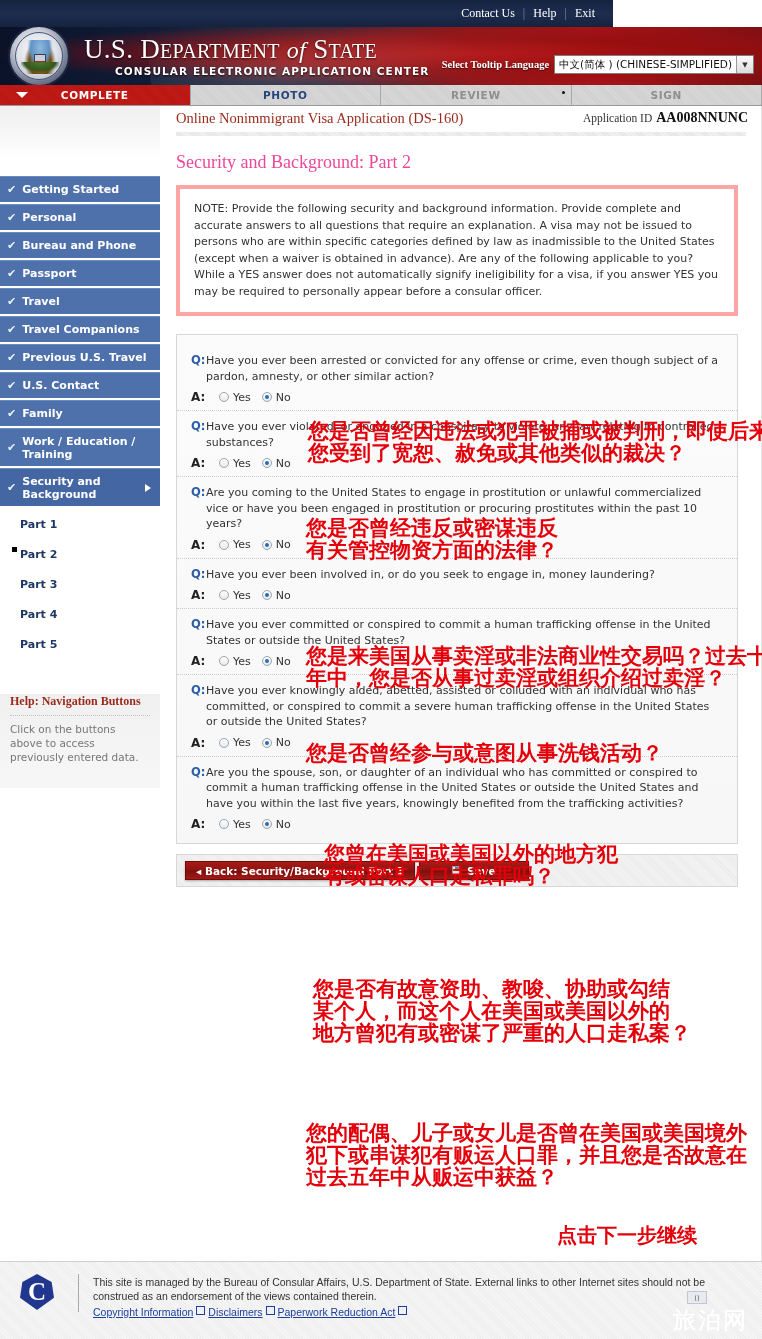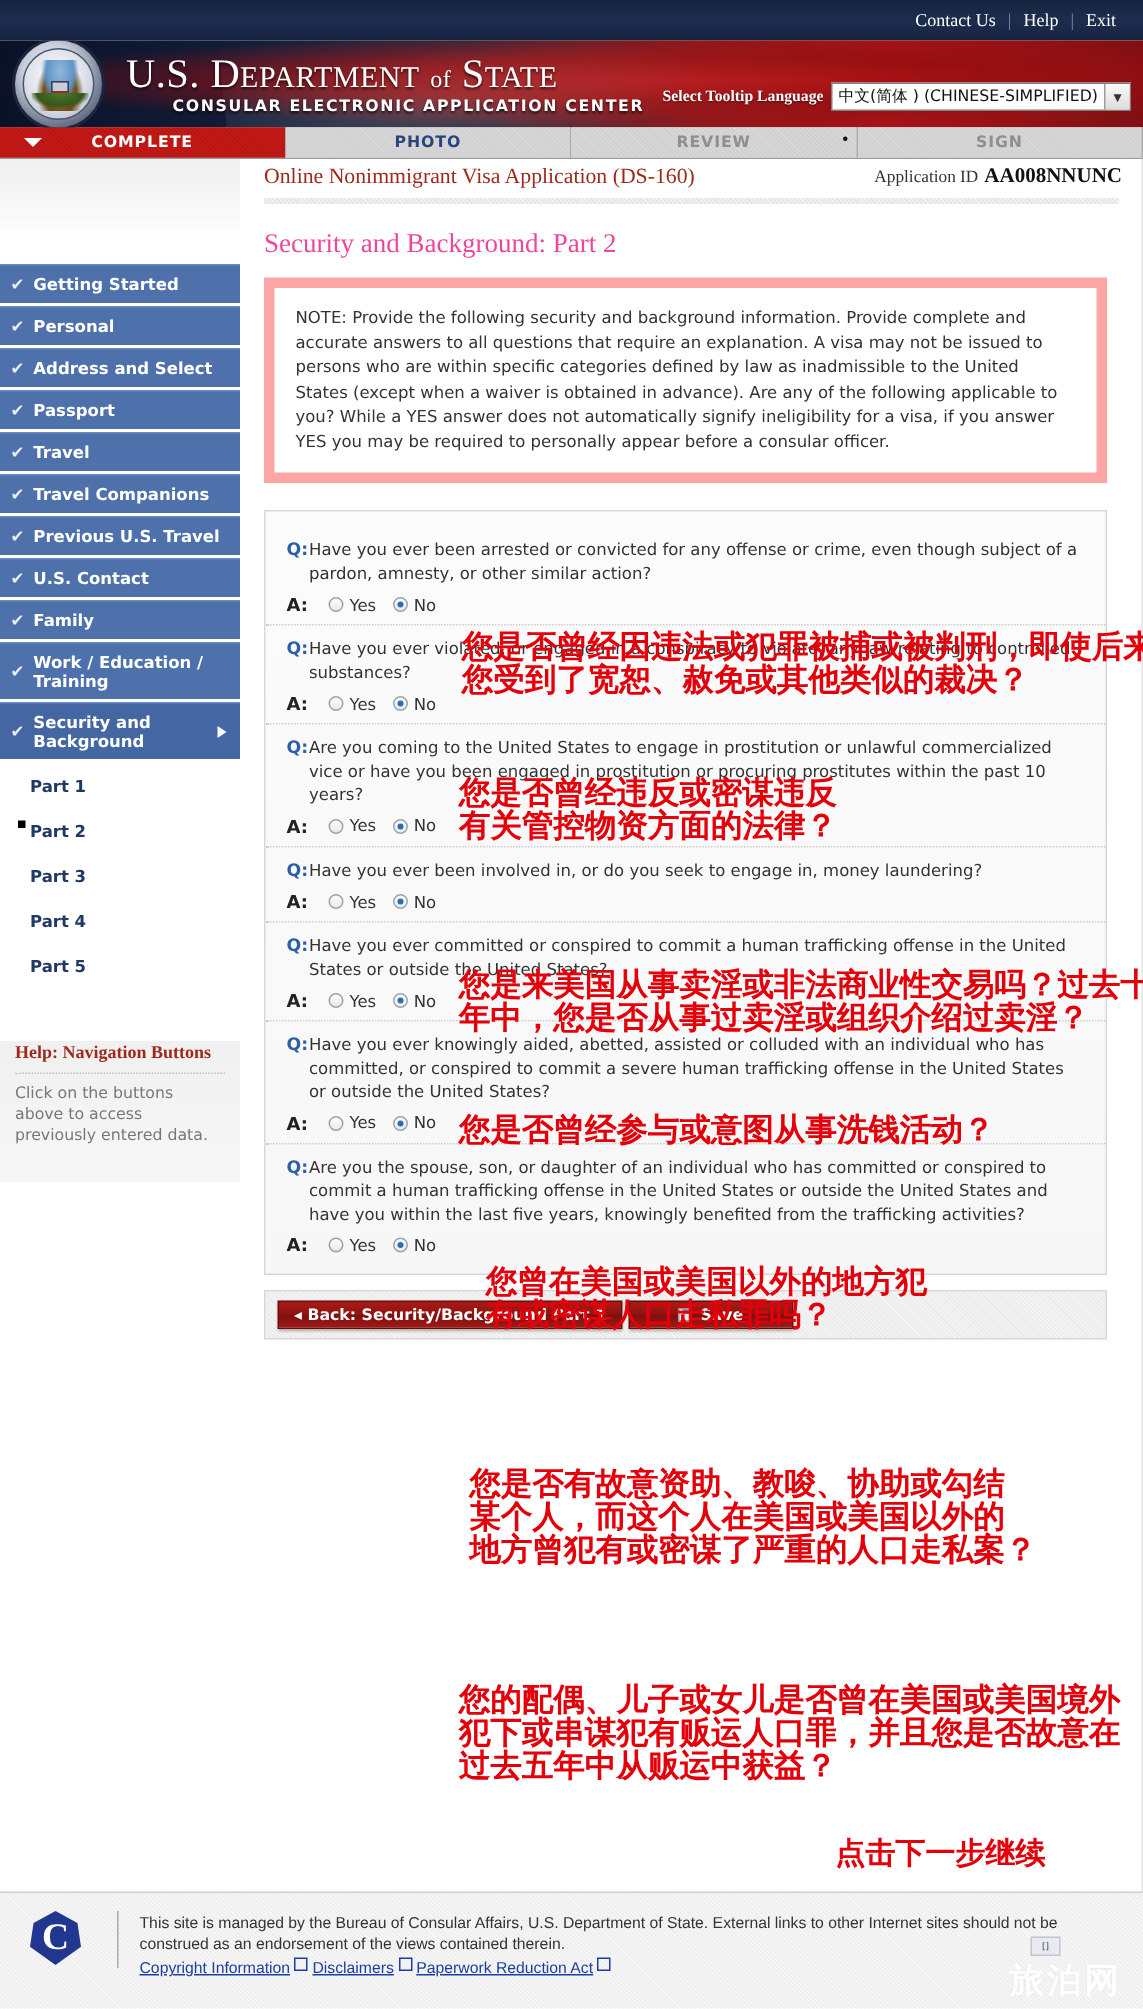--- a/index.html
+++ b/index.html
@@ -7,21 +7,21 @@
     width:762px;height:1339px;
     background:#ffffff;
     font-family:"DejaVu Sans","Liberation Sans",sans-serif;
     font-size:11px;
     color:#333;
     overflow:hidden;
     position:relative;
   }
   
   .topbar{
-    position:absolute;left:0;top:0;width:762px;height:27px;
+    position:absolute;left:0;top:0;width:613px;height:27px;
     background:linear-gradient(to bottom,#16233f 0%,#1d2d4f 50%,#16233f 100%);
   }
   .topbar-links{
     position:absolute;right:10px;top:6px;
     font-family:"Liberation Serif","DejaVu Serif",serif;
     font-size:12px;color:#ffffff;
   }
   .topbar-links a{color:#fff;text-decoration:none;padding:0 8px;}
   .topbar-links .sep{color:#7d8aa3;}
   
@@ -64,21 +64,21 @@
   }
   .dept-title{
     position:absolute;left:84px;top:7px;z-index:3;
     font-family:"Liberation Serif","DejaVu Serif",serif;
     color:#ffffff;
     font-size:27px;letter-spacing:.3px;
     text-shadow:0 1px 2px rgba(0,0,0,.7);
     white-space:nowrap;
   }
   .dept-title .sm{font-size:20px;}
-  .dept-title .it{font-size:16px;}
+  .dept-title .it{font-style:italic;font-size:24px;}
   .dept-sub{
     position:absolute;left:115px;top:38px;z-index:3;
     font-family:"DejaVu Sans","Liberation Sans",sans-serif;
     font-size:10.5px;font-weight:bold;color:#ffffff;letter-spacing:1.1px;
     text-shadow:0 1px 2px rgba(0,0,0,.8);
     white-space:nowrap;
   }
   .lang-wrap{position:absolute;right:8px;top:28px;z-index:4;display:flex;align-items:center;}
   .lang-label{
     font-family:"Liberation Serif","DejaVu Serif",serif;
@@ -161,21 +161,21 @@
   .app-id b{font-size:14px;color:#111;margin-left:4px;}
   .appbar-rule{
     margin:0 16px 0 16px;height:4px;
     background:repeating-linear-gradient(45deg,#e4e4e4 0 1px,#f3f3f3 1px 2px);
   }
   .page-title{
     font-family:"Liberation Serif","DejaVu Serif",serif;
     font-size:18px;color:#ec4899;padding:16px 0 12px 16px;
   }
   .notebox{
-    margin:0 24px 0 16px;border:7px solid #fca5a5;background:#ffffff;
+    margin:0 24px 0 16px;border:4px solid #fca5a5;background:#ffffff;
     padding:12px 14px;font-size:11px;color:#333;line-height:16.5px;
   }
   .qpanel{
     margin:18px 24px 0 16px;border:1px solid #d7d7d7;
     background:linear-gradient(to bottom,#fbfbfb,#f7f7f7);
     padding:10px 0 6px 0;position:relative;
   }
   .qblock{padding:8px 14px 6px 14px;border-bottom:1px dotted #cdcdcd;position:relative;}
   .qblock:last-child{border-bottom:none;}
   .qrow{display:flex;}
@@ -301,21 +301,21 @@
     <div class="nav-item">
         <span class="chk">✔</span>
         <span class="lbl">Getting Started</span>
       </div>
     <div class="nav-item">
         <span class="chk">✔</span>
         <span class="lbl">Personal</span>
       </div>
     <div class="nav-item">
         <span class="chk">✔</span>
-        <span class="lbl">Address and Select</span>
+        <span class="lbl">Bureau and Phone</span>
       </div>
     <div class="nav-item">
         <span class="chk">✔</span>
         <span class="lbl">Passport</span>
       </div>
     <div class="nav-item">
         <span class="chk">✔</span>
         <span class="lbl">Travel</span>
       </div>
     <div class="nav-item">

